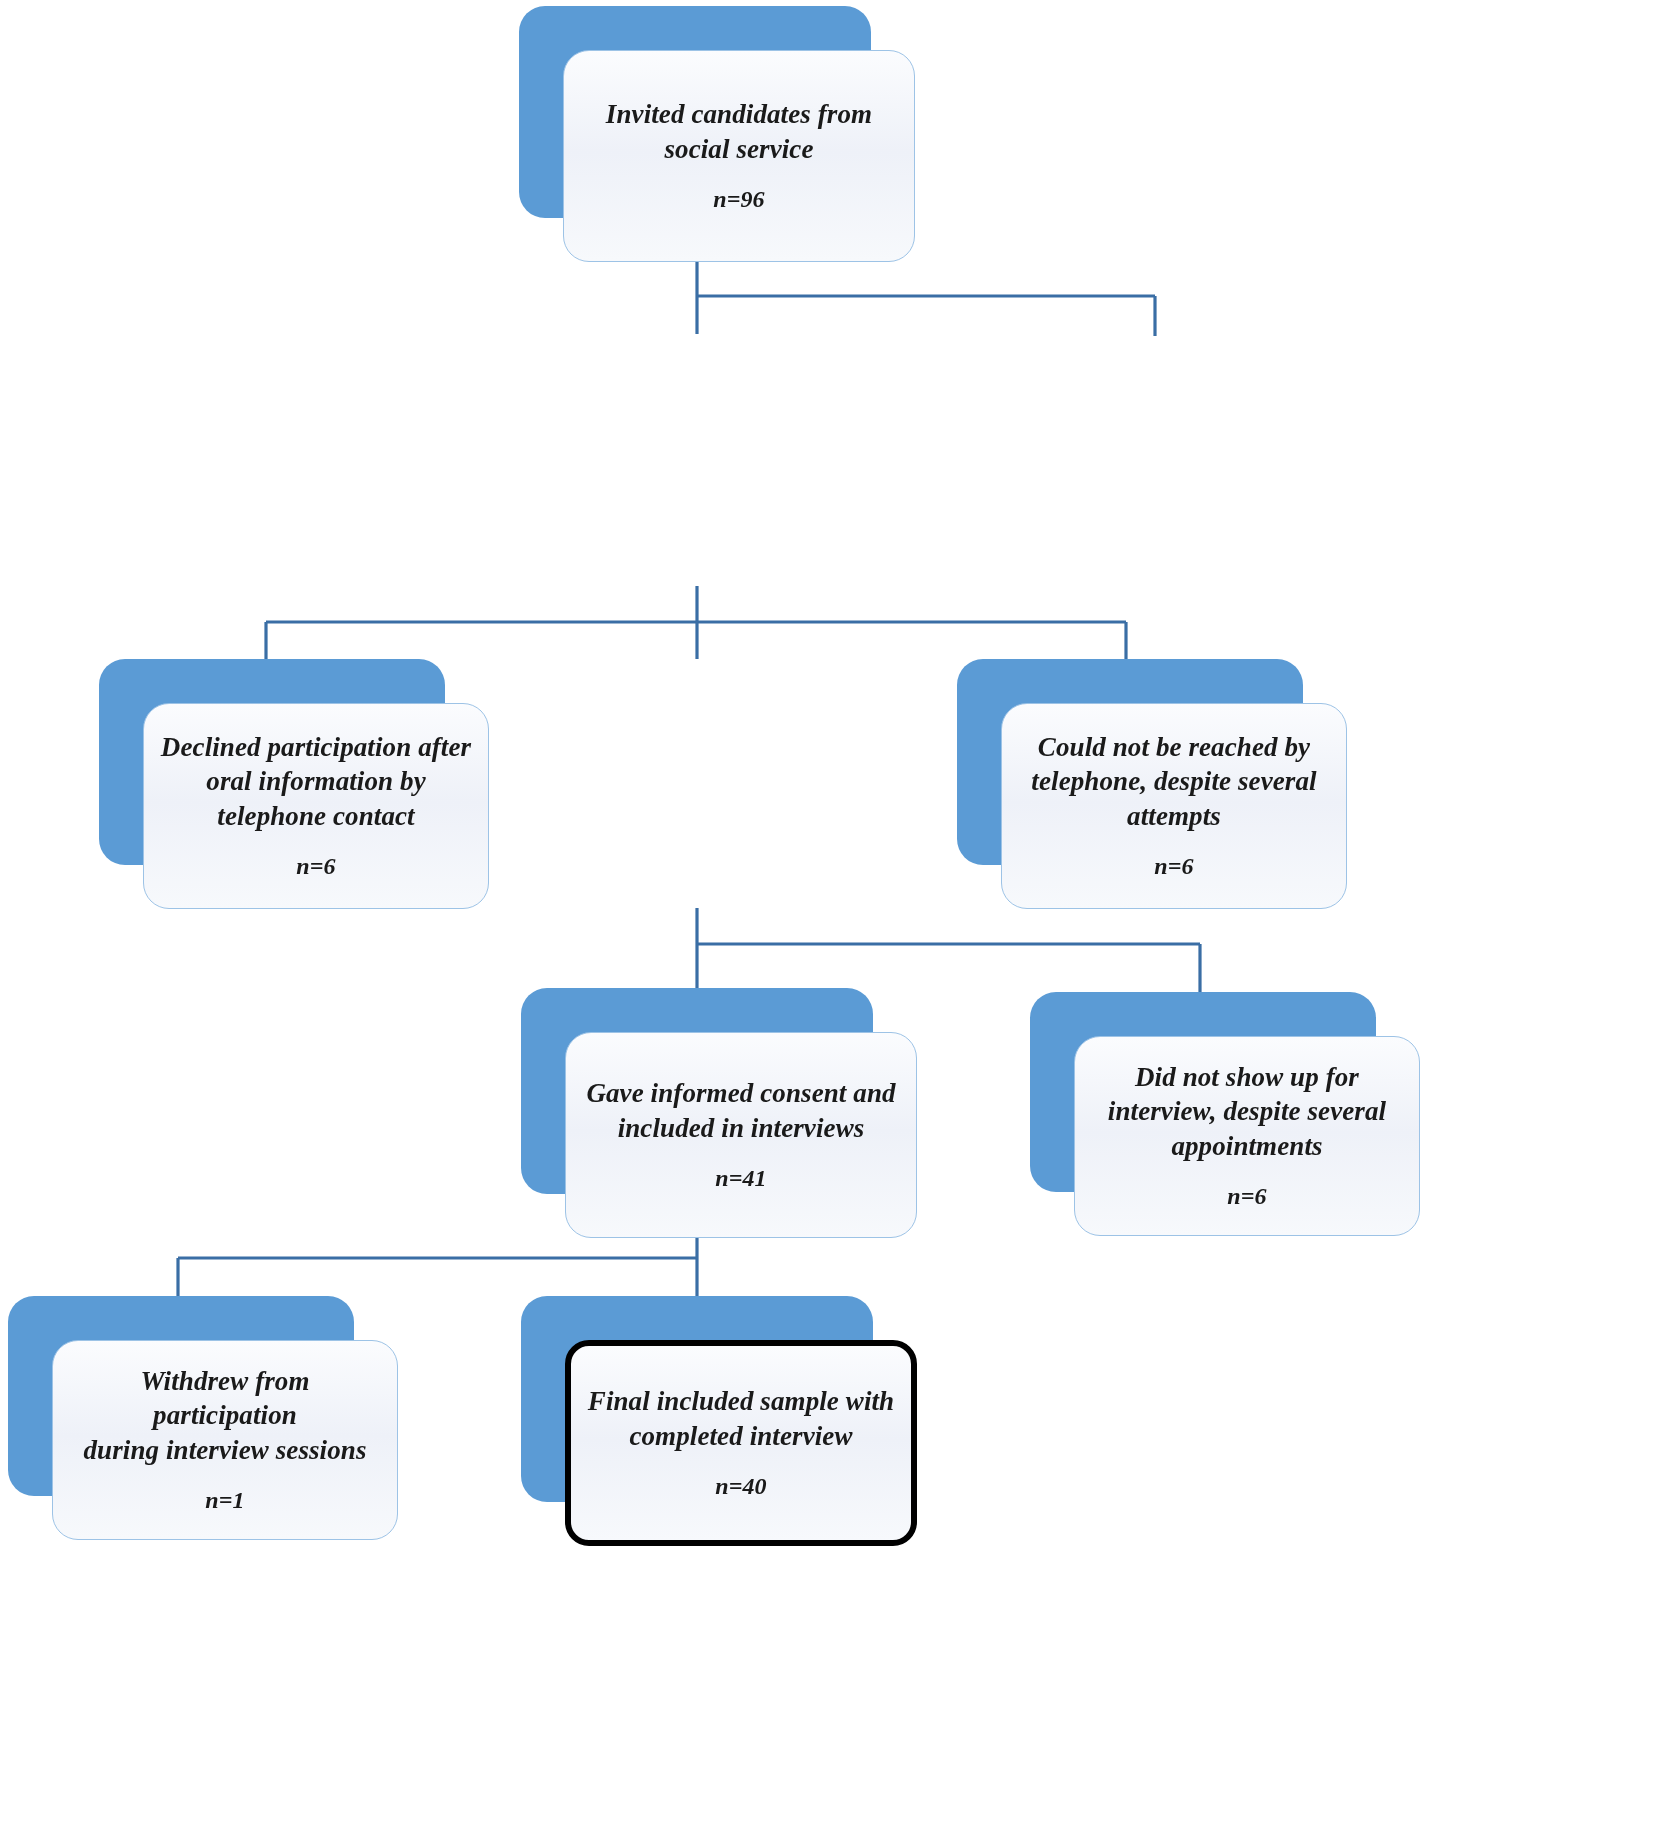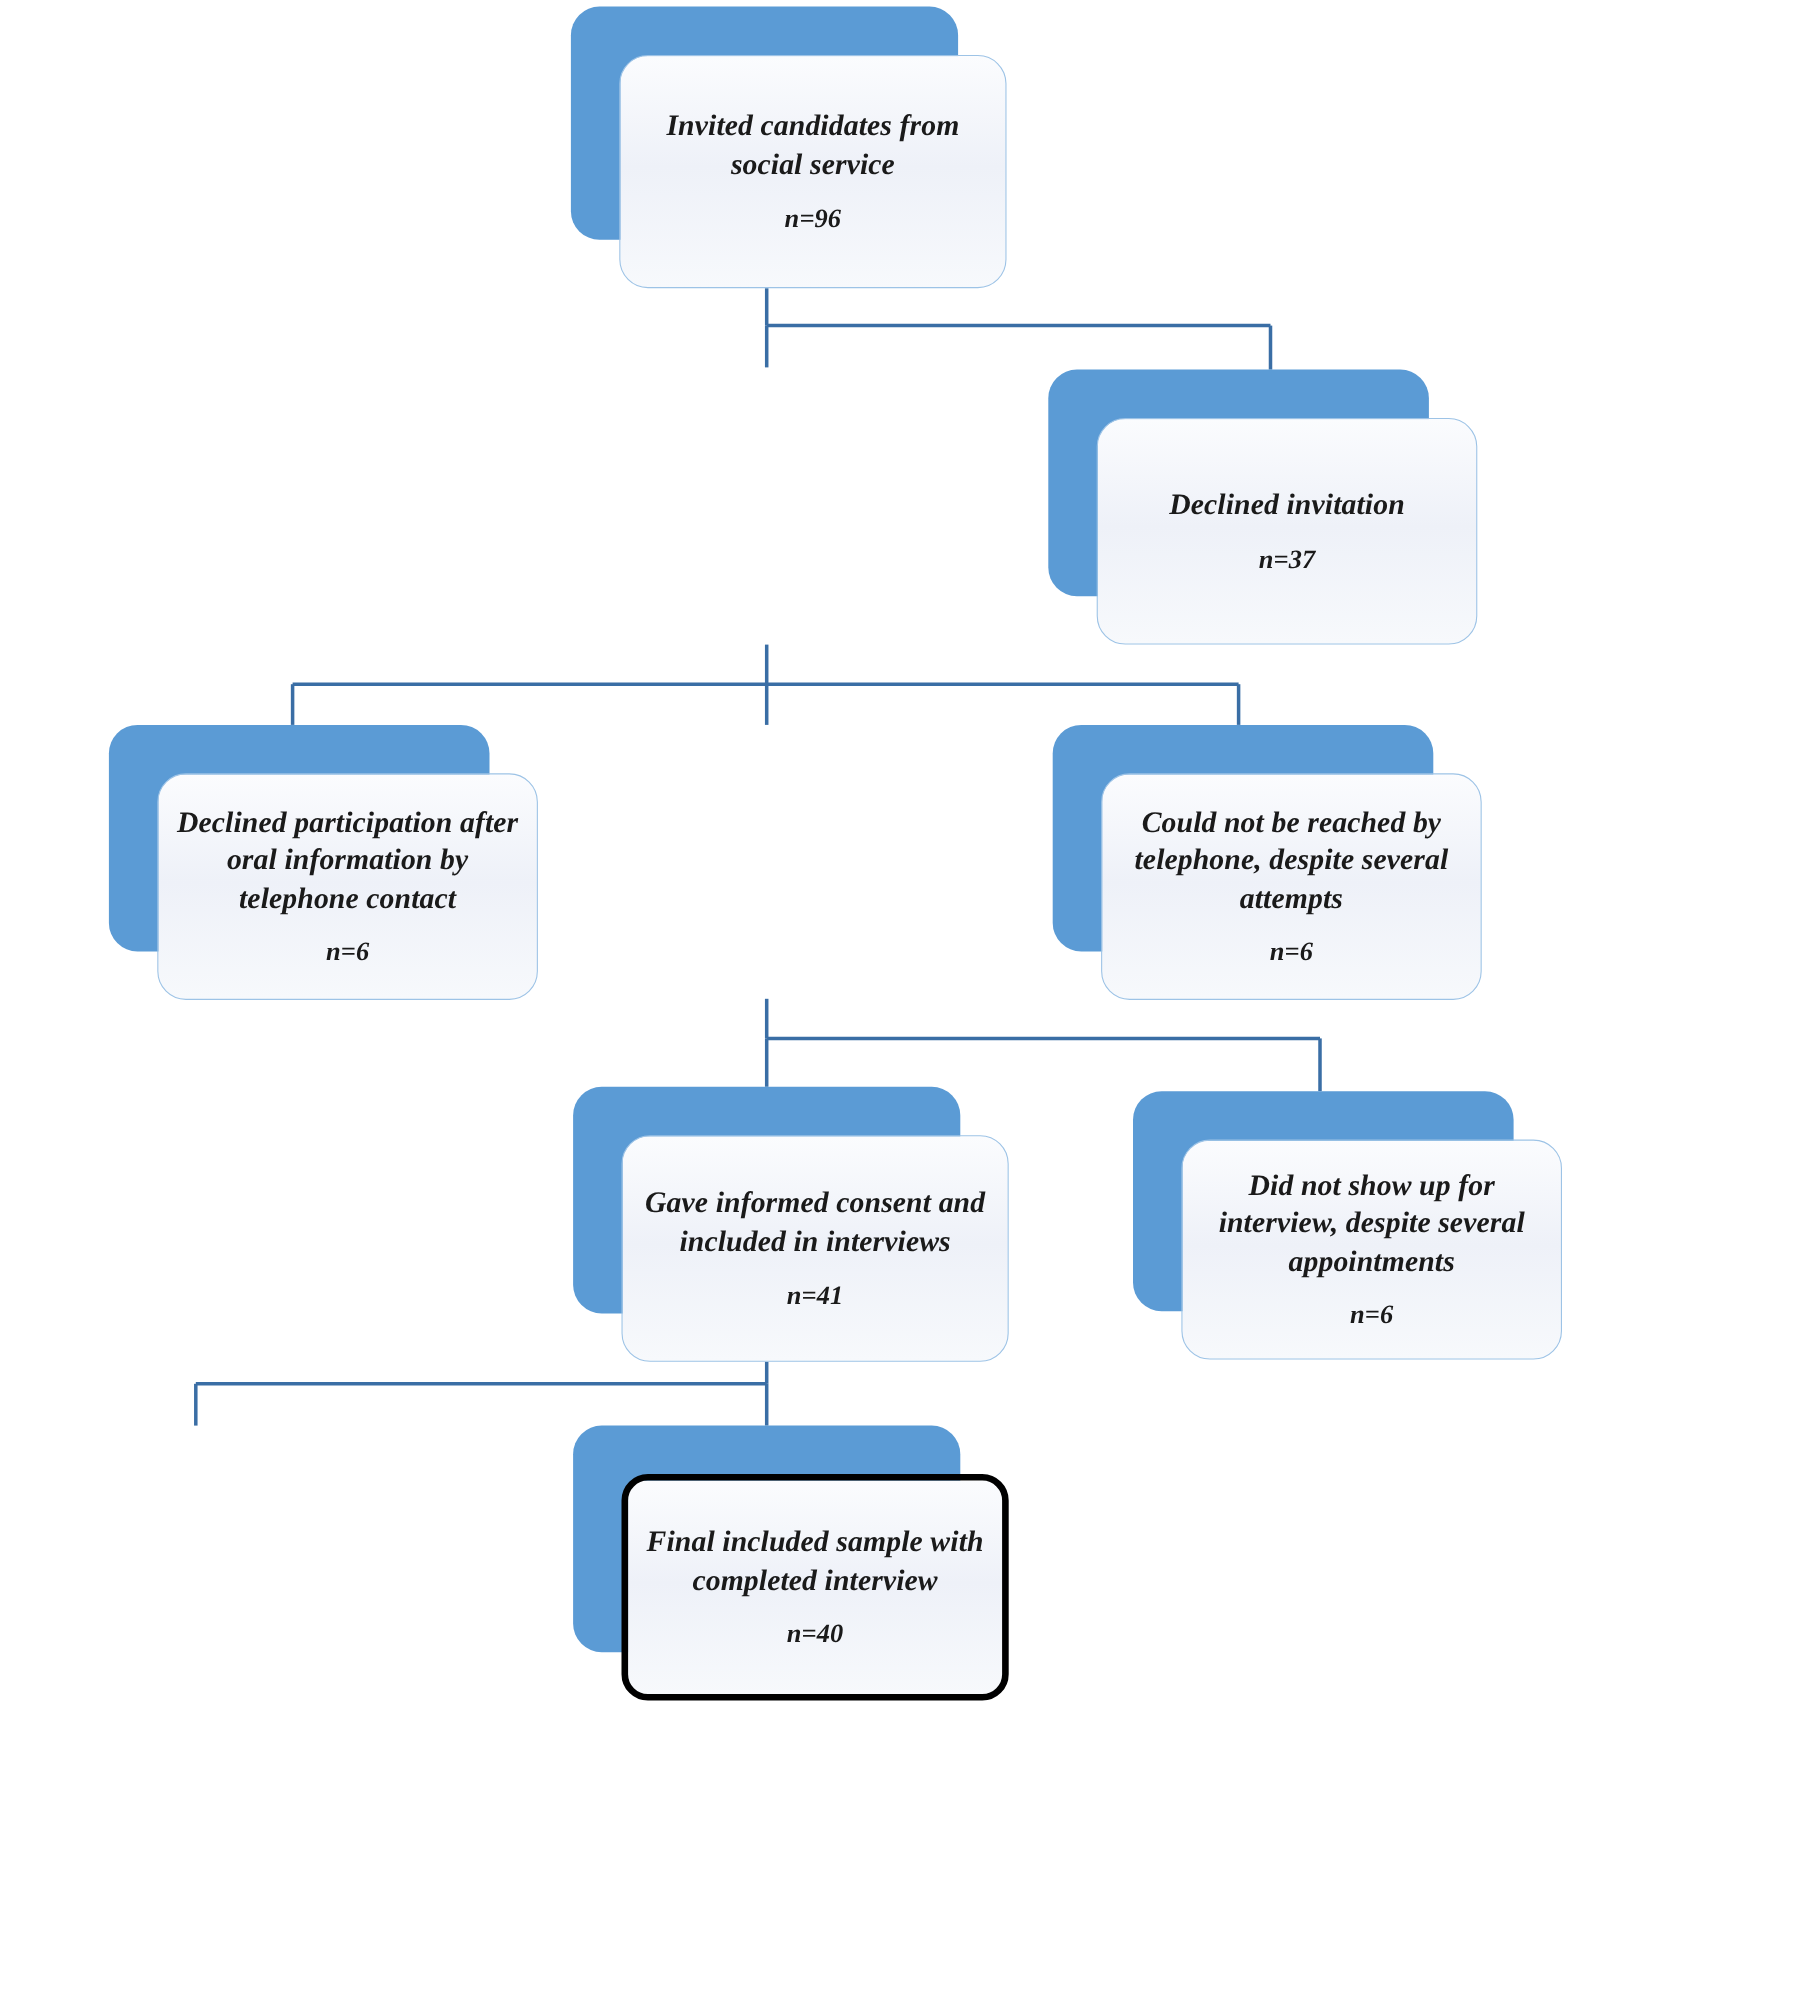--- a/index.html
+++ b/index.html
@@ -119,29 +119,20 @@
     <div class="front-card">
       <div class="label">
         <span>Invited candidates from
 social service</span>
         <span class="count">n=96</span>
       </div>
     </div>
   </div>
 
 
-  <div class="node" style="left:953px; top:336px; width:346px; height:206px;">
-    <div class="shadow-card"></div>
-    <div class="front-card">
-      <div class="label">
-        <span>Declined invitation</span>
-        <span class="count">n=37</span>
-      </div>
-    </div>
-  </div>
 
   <div class="node" style="left:99px; top:659px; width:346px; height:206px;">
     <div class="shadow-card"></div>
     <div class="front-card">
       <div class="label">
         <span>Declined participation after
 oral information by
 telephone contact</span>
         <span class="count">n=6</span>
       </div>
@@ -177,20 +168,30 @@
     <div class="front-card">
       <div class="label">
         <span>Did not show up for
 interview, despite several
 appointments</span>
         <span class="count">n=6</span>
       </div>
     </div>
   </div>
 
+  <div class="node" style="left:8px; top:1296px; width:346px; height:200px;">
+    <div class="shadow-card"></div>
+    <div class="front-card">
+      <div class="label">
+        <span>Withdrew from participation
+during interview sessions</span>
+        <span class="count">n=1</span>
+      </div>
+    </div>
+  </div>
 
   <div class="node emphasis" style="left:521px; top:1296px; width:352px; height:206px;">
     <div class="shadow-card"></div>
     <div class="front-card">
       <div class="label">
         <span>Final included sample with
 completed interview</span>
         <span class="count">n=40</span>
       </div>
     </div>

